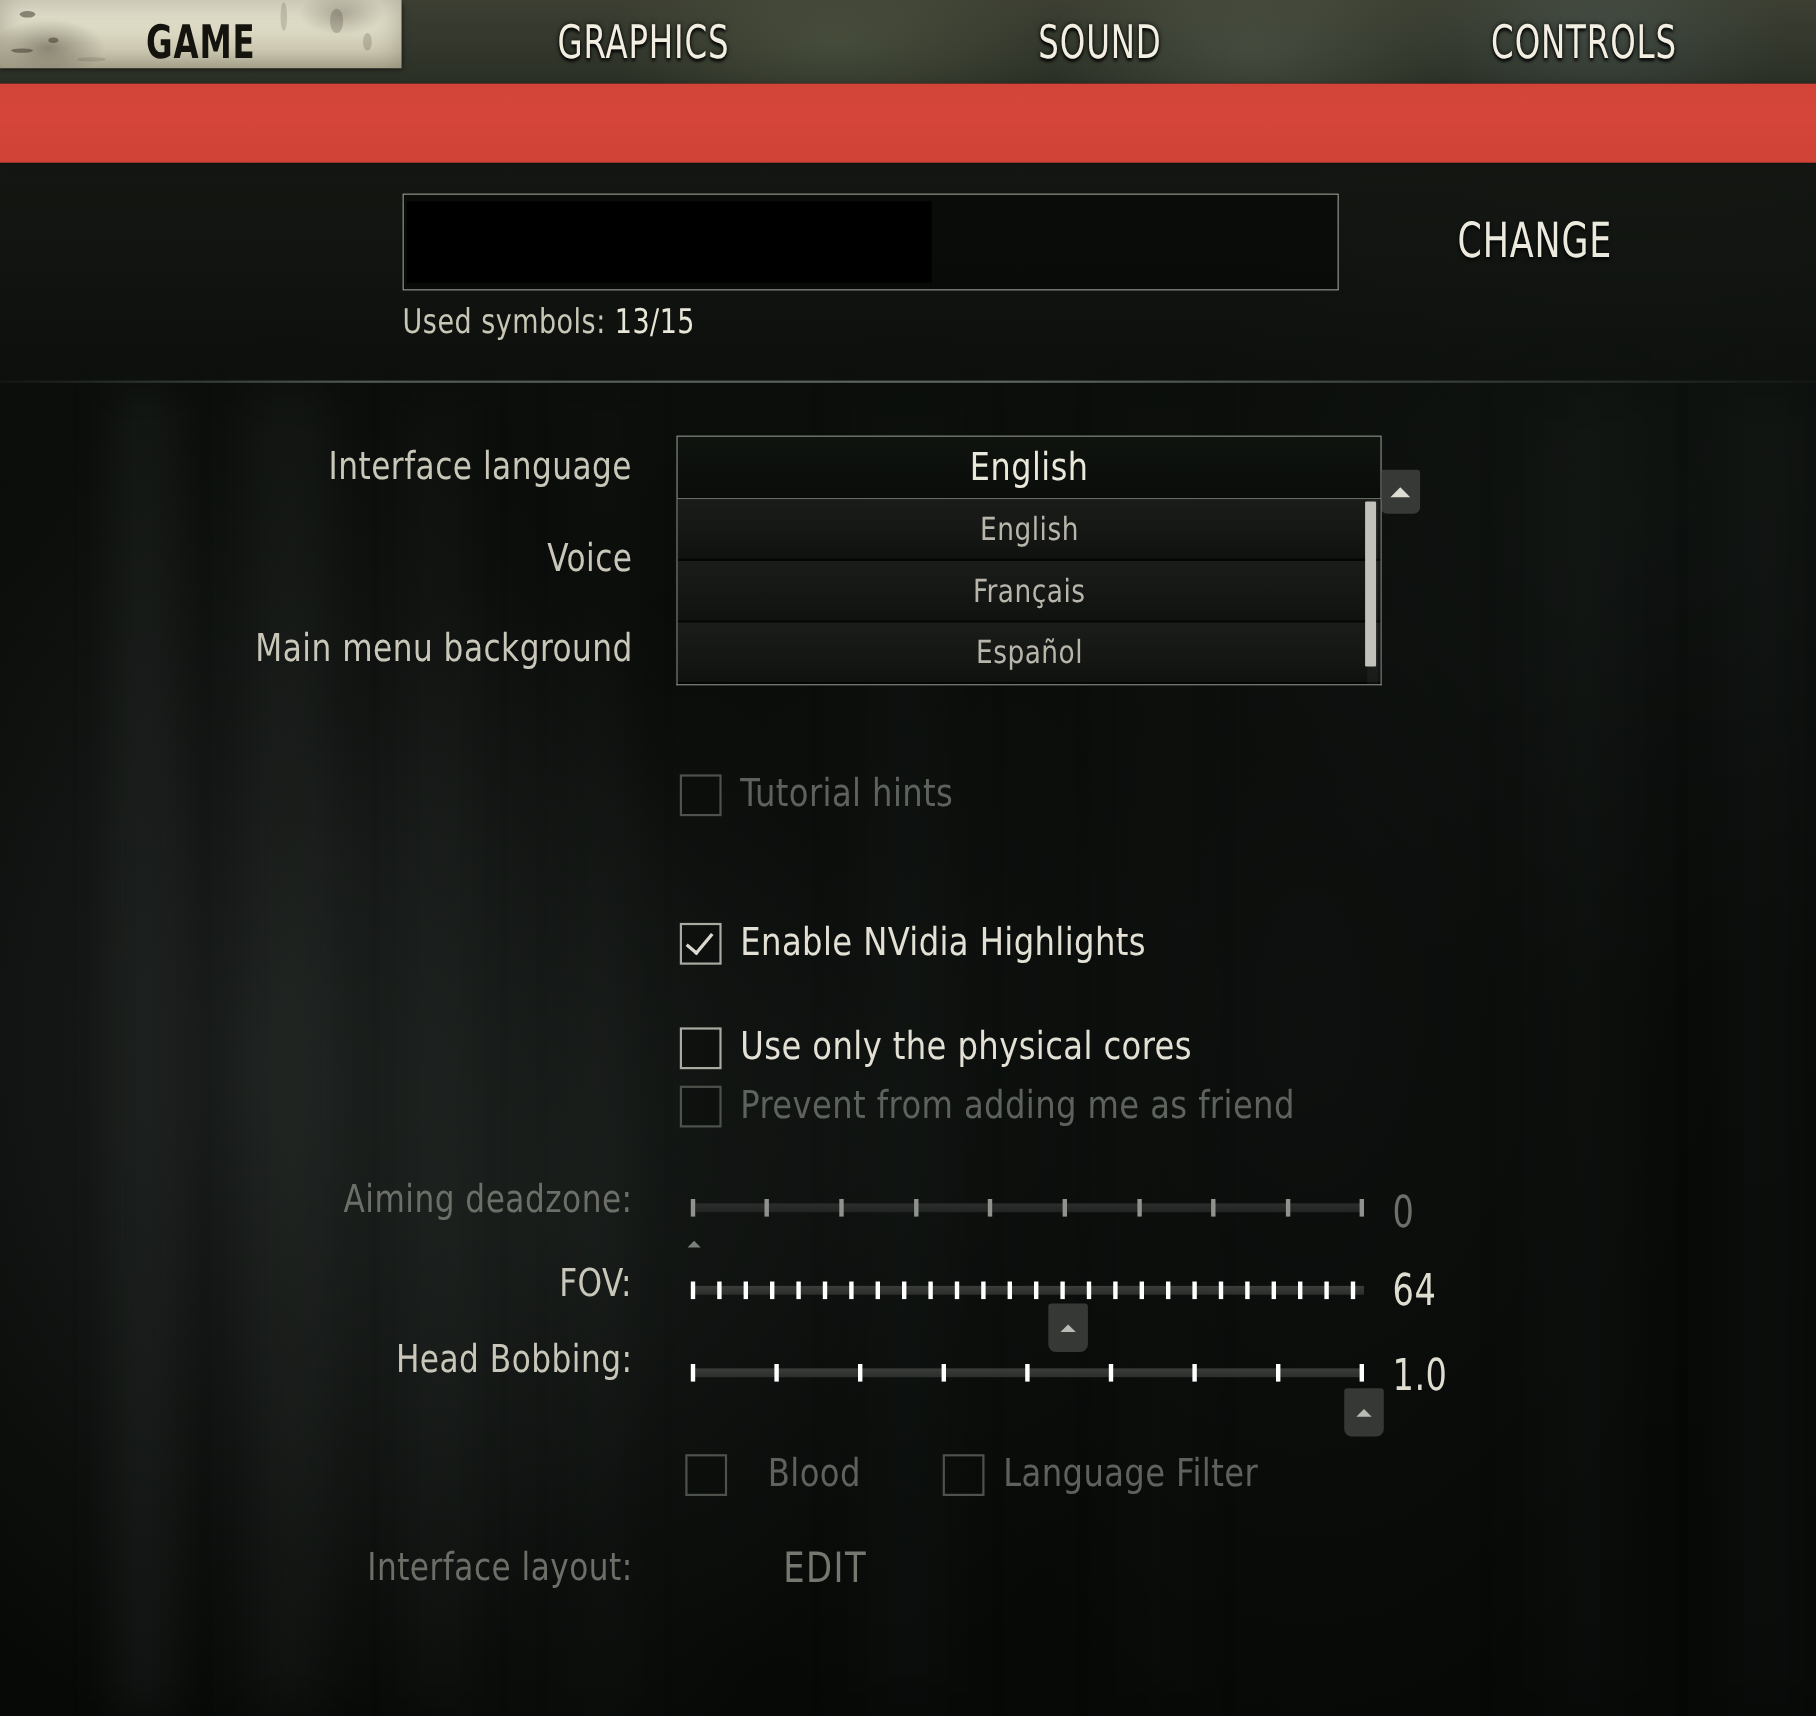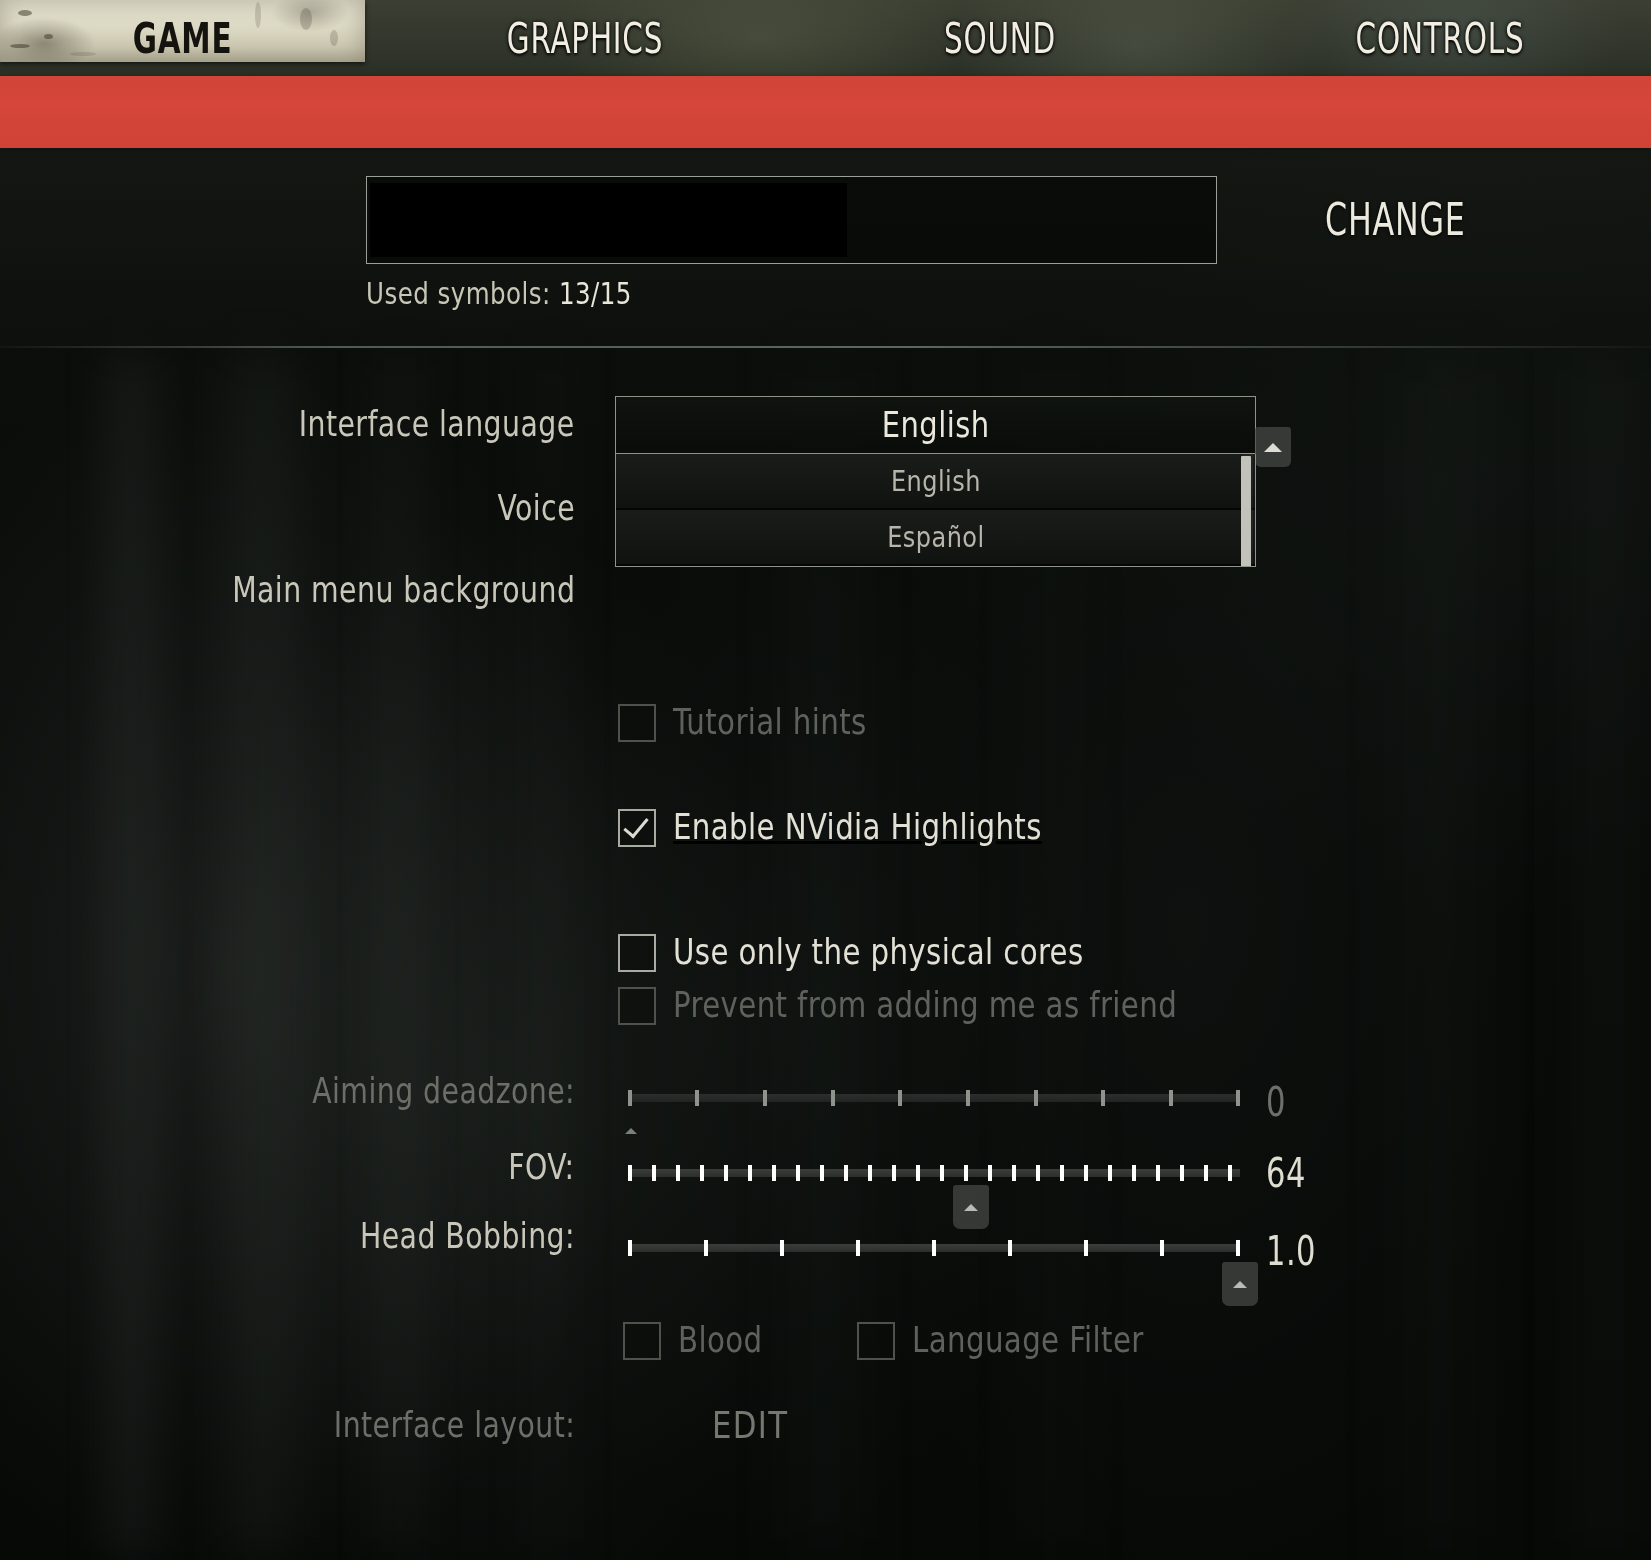--- a/index.html
+++ b/index.html
@@ -290,35 +290,38 @@
       <span class="val">English</span>
       <div id="dd-arrow-btn">
         <span class="chevron-up"></span>
       </div>
     </div>
     <div id="dropdown-list">
       <div class="dd-opt">
           <span>English</span>
         </div>
       <div class="dd-opt">
+          <span>Français</span>
+        </div>
+      <div class="dd-opt">
           <span>Español</span>
         </div>
       <div id="dd-scroll-track">
         <div id="dd-scroll-thumb"></div>
       </div>
     </div>
   </div>
 
   <div class="cb-row" style="left:618px; top:702px;">
     <div class="cb-box dim"></div>
     <div class="cb-label dim">Tutorial hints</div>
   </div>
 
 
-  <div class="cb-row" style="left:618px; top:807px;text-decoration:underline;">
+  <div class="cb-row" style="left:618px; top:837px;">
     <div class="cb-box">
       <div class="cb-check"></div>
     </div>
     <div class="cb-label">Enable NVidia Highlights</div>
   </div>
 
 
   <div class="cb-row" style="left:618px; top:932px;">
     <div class="cb-box"></div>
     <div class="cb-label">Use only the physical cores</div>
@@ -397,21 +400,21 @@
       <div class="tick" style="left:456px;"></div>
       <div class="tick" style="left:532px;"></div>
       <div class="tick" style="left:608px;"></div>
     </div>
   </div>
   <div class="slider-value" style="left:1266px; top:1228px;">1.0</div>
   <div class="knob-btn" style="left:1222px; top:1262px;">
     <span class="chevron-up small"></span>
   </div>
 
-  <div class="cb-row" style="left:623px; top:1320px;">
+  <div class="cb-row" style="left:623px; top:1320px;gap:20px;">
     <div class="cb-box dim"></div>
     <div class="cb-label dim">Blood</div>
   </div>
   <div class="cb-row" style="left:857px; top:1320px;">
     <div class="cb-box dim"></div>
     <div class="cb-label dim">Language Filter</div>
   </div>
 
   <div class="row-label dim" style="top:1405px; right:1076px;">Interface layout:</div>
   <div id="edit-btn">EDIT</div>

